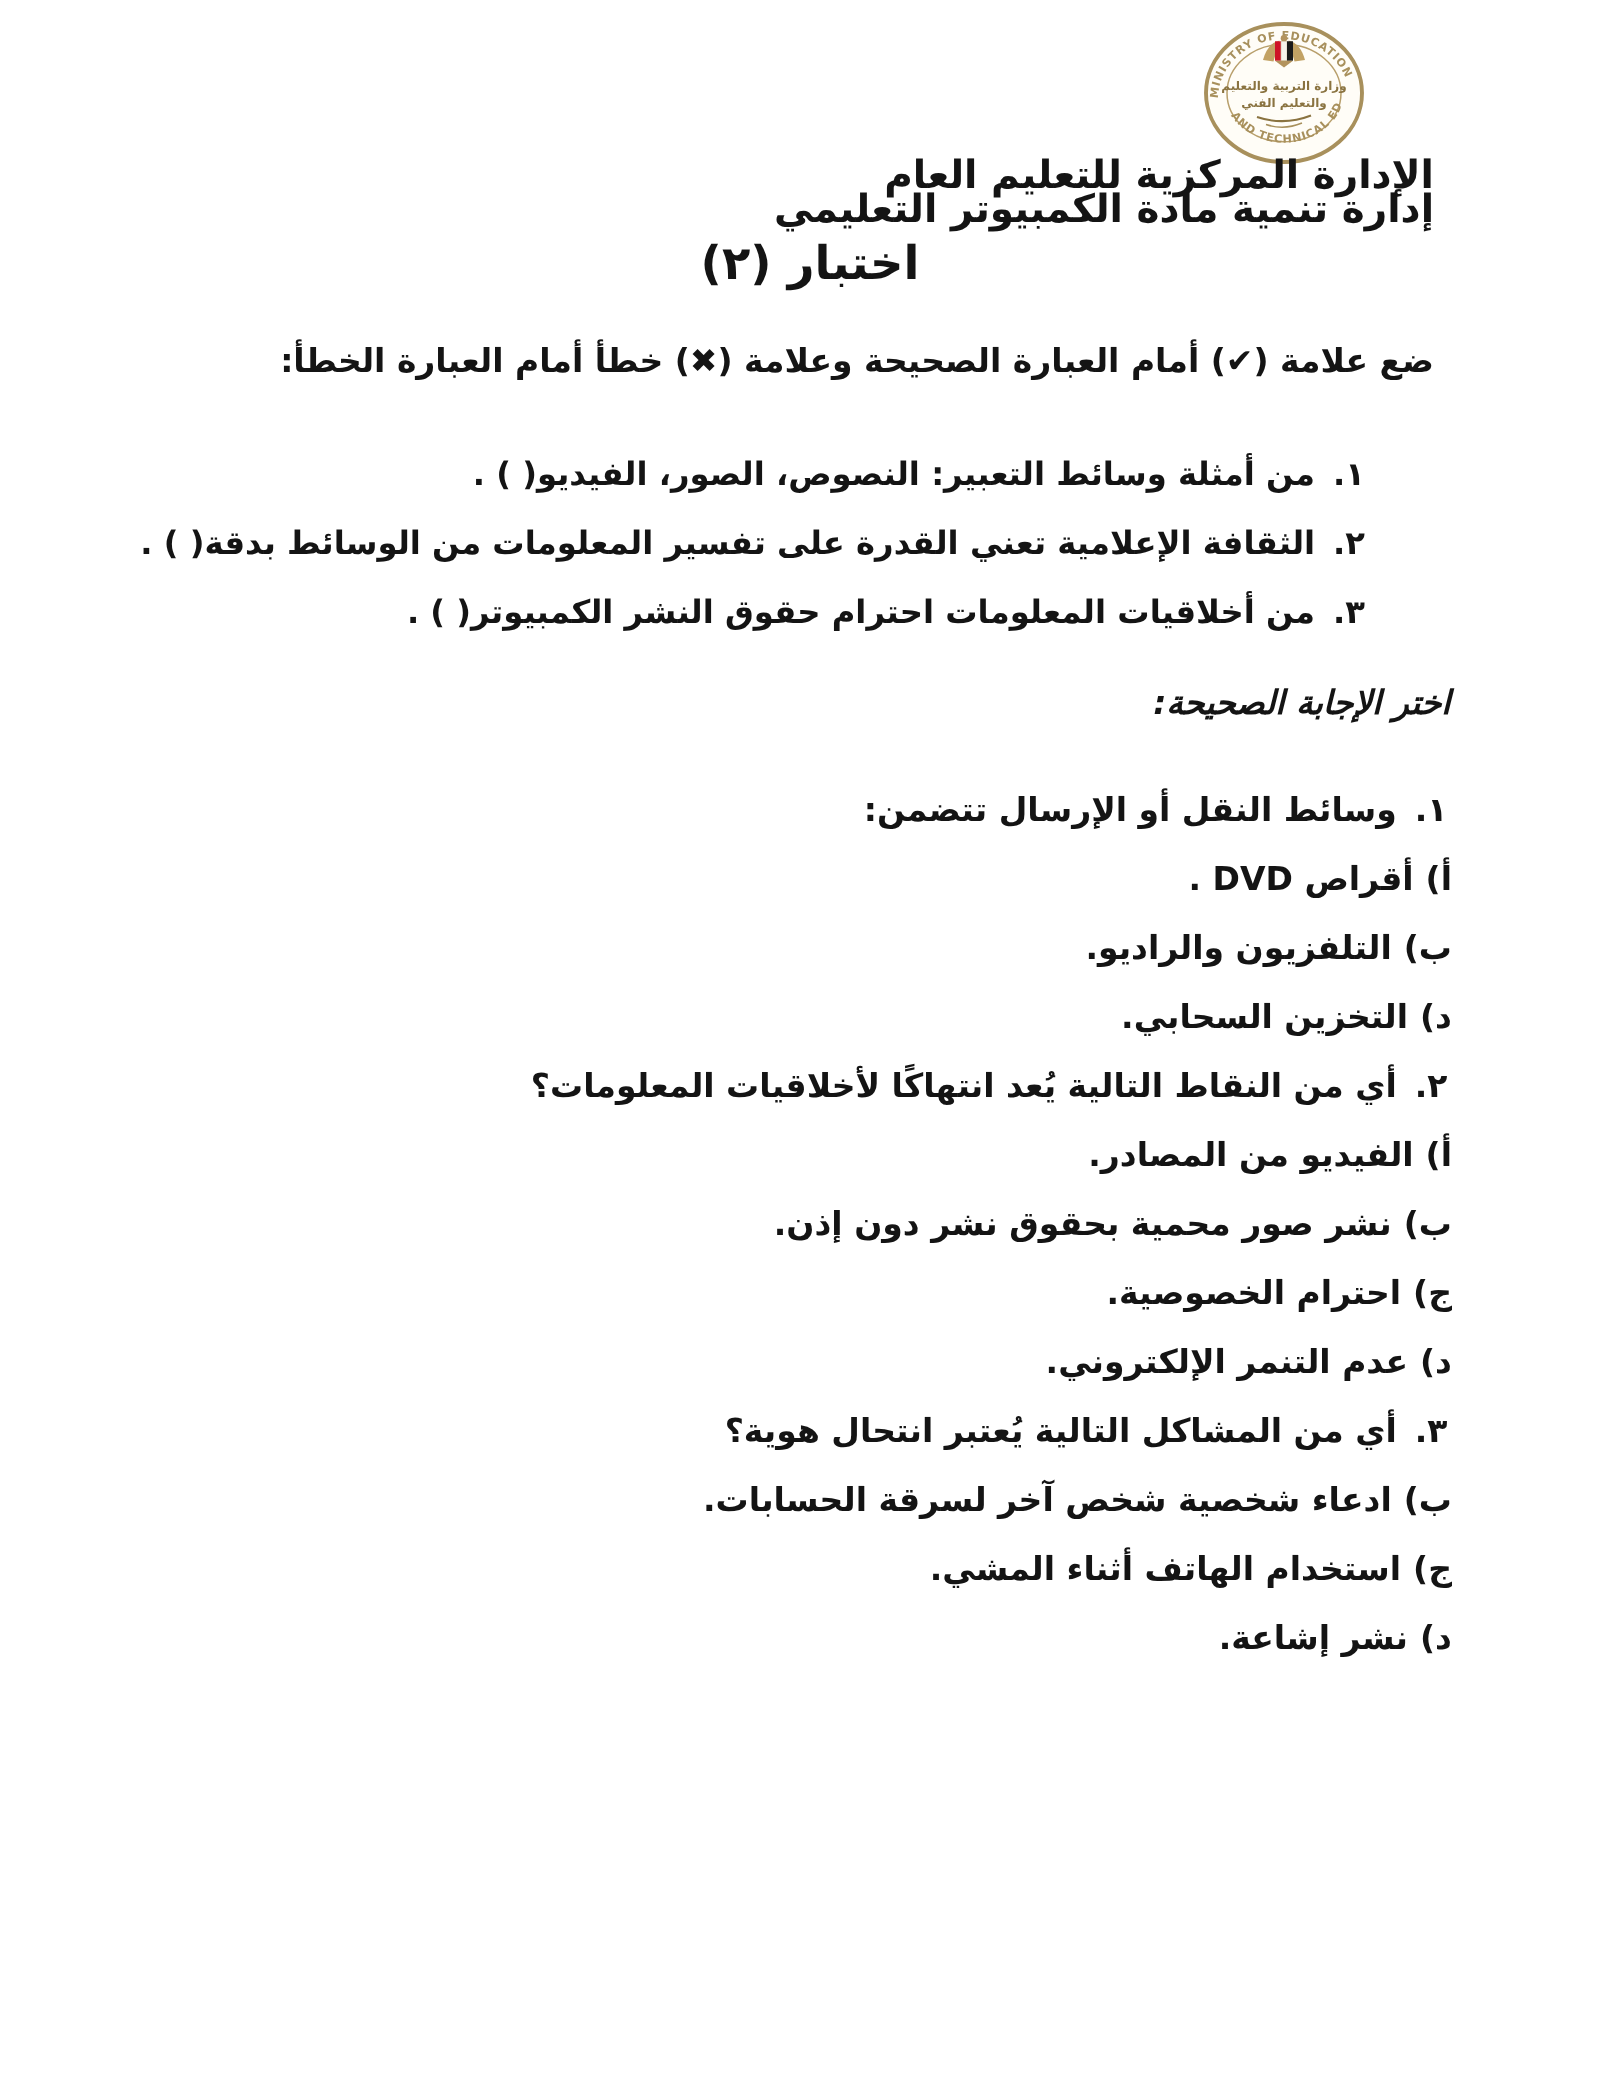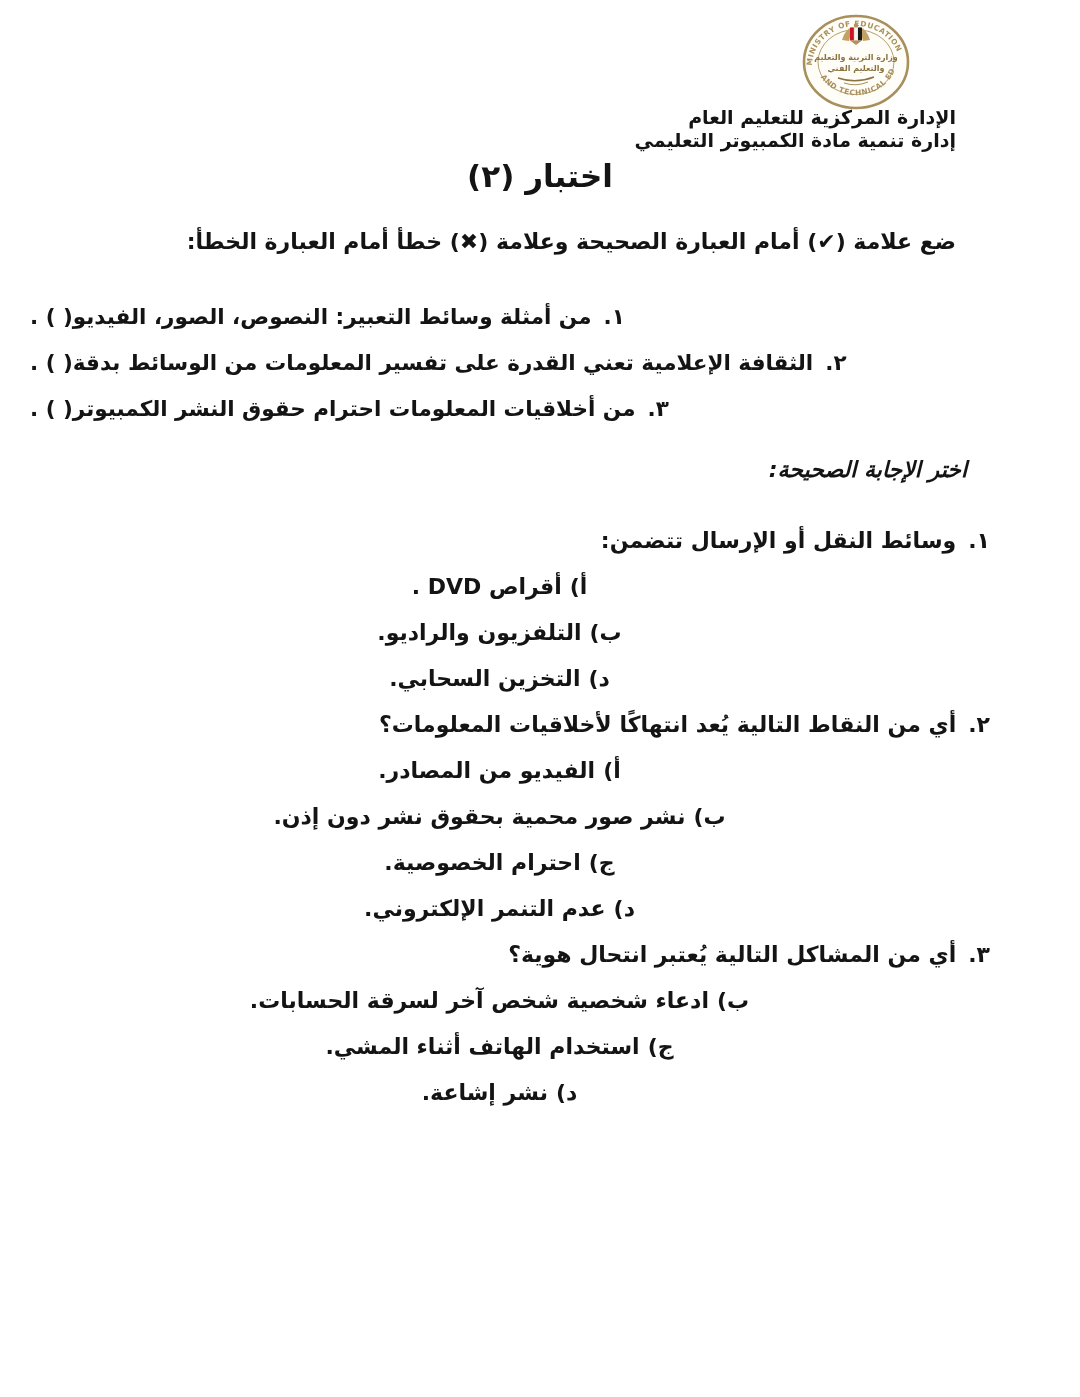--- a/index.html
+++ b/index.html
@@ -11,53 +11,53 @@
     font-family:"DejaVu Sans","Liberation Sans",sans-serif;
     font-weight:bold;
     overflow:hidden;
   }
   
   .seal{position:absolute;top:14px;left:802px;width:108px;height:96px;}
   
   .hdr{
     position:absolute;top:106px;right:124px;
     text-align:right;direction:rtl;
-    font-size:19px;line-height:23px;
+    font-size:26px;line-height:23px;
   }
   
   .title{
     position:absolute;top:154px;left:0;width:100%;
     text-align:center;direction:rtl;
     font-size:31px;line-height:44px;
   }
   
   .instr1{
     position:absolute;top:224px;right:124px;left:40px;
     text-align:right;direction:rtl;
     font-size:22px;line-height:36px;white-space:nowrap;
   }
   
   .tf{
     position:absolute;top:294px;right:170px;left:30px;
     direction:rtl;font-size:21.5px;
   }
-  .tf .line{height:46px;line-height:46px;text-align:left;white-space:nowrap;}
+  .tf .line{height:46px;line-height:46px;text-align:right;white-space:nowrap;}
   .tf .num{margin-inline-end:12px;}
   
   .mcq-header{
     position:absolute;top:452px;right:113px;
     text-align:right;direction:rtl;
     font-size:22px;line-height:36px;white-space:nowrap;font-style:italic;
   }
   .mcq{
     position:absolute;top:518px;right:0;left:0;
     direction:rtl;font-size:22px;
   }
-  .mcq .q{height:46px;line-height:46px;padding-right:90px;text-align:right;white-space:nowrap;}
-  .mcq .opt{height:46px;line-height:46px;padding-right:81px;text-align:center;white-space:nowrap;}
+  .mcq .q{height:46px;line-height:46px;padding-right:115px;text-align:right;white-space:nowrap;}
+  .mcq .opt{height:46px;line-height:46px;padding-right:112px;text-align:right;white-space:nowrap;}
   .mcq .num{margin-inline-end:12px;}
   .mcq .letter{margin-inline-end:8px;}
 </style>
 </head>
 <body>
 
 <div class="page">
 
   <svg class="seal" viewBox="0 0 108 96" aria-hidden="true">
     <ellipse cx="54" cy="48" rx="52" ry="46" fill="#fffdf7" stroke="#a8905c" stroke-width="2.6"></ellipse>

